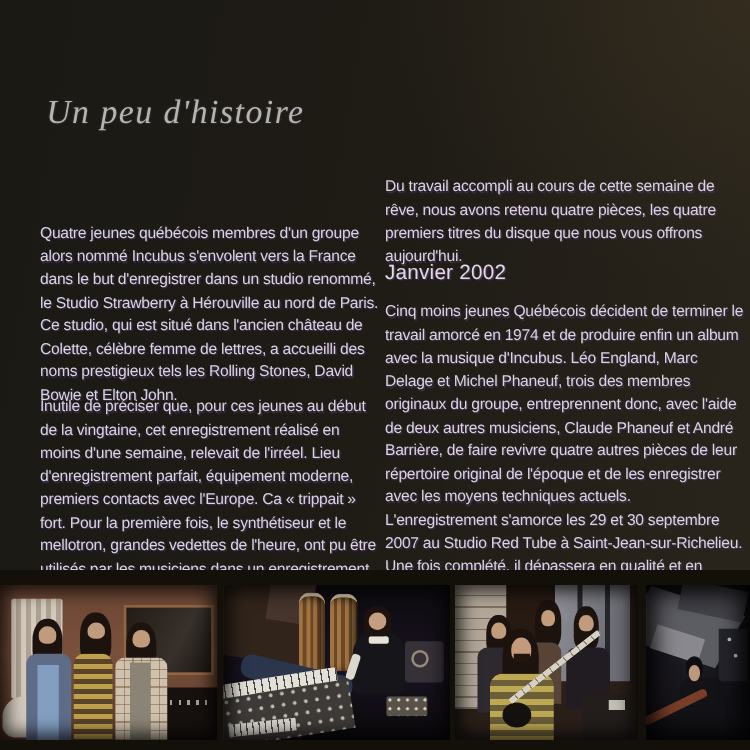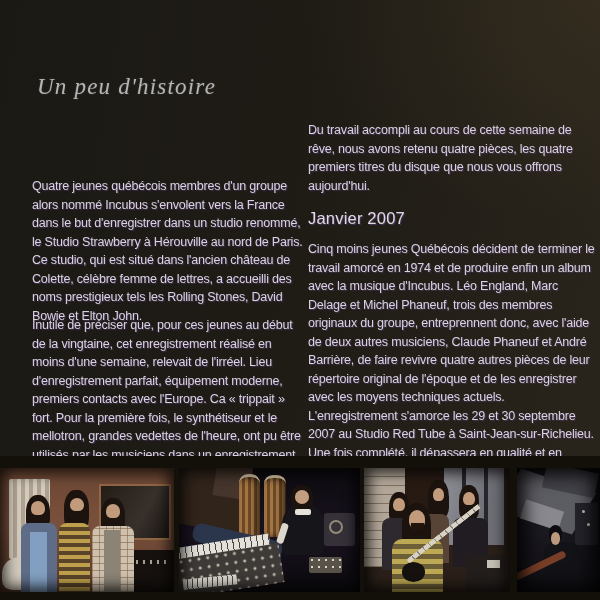--- a/index.html
+++ b/index.html
@@ -6,35 +6,35 @@
   .page{
     position:relative;width:600px;height:600px;overflow:hidden;
     background:
       radial-gradient(90% 70% at 100% 0%, rgba(72,60,38,.38), rgba(0,0,0,0) 55%),
       linear-gradient(100deg,#1b1914 0%,#1f1c16 50%,#2a251c 100%);
     font-family:"Liberation Sans", sans-serif;
   }
   .page-title{
     position:absolute;left:37px;top:74px;
     font-family:"Liberation Serif", serif;font-style:italic;
-    font-size:23px;color:#b6b4b2;letter-spacing:1.2px;
+    font-size:27px;color:#b6b4b2;letter-spacing:1.2px;
     text-shadow:0 0 2px rgba(120,120,140,.45);
   }
   .sec-heading{
     position:absolute;font-size:16.5px;color:#e0dae4;letter-spacing:.2px;
     text-shadow:1px 1px 1px rgba(120,80,170,.5);
   }
   .body-para{
     position:absolute;font-size:12.5px;line-height:18.5px;color:#d9d4df;
     letter-spacing:-.2px;text-shadow:1px 1px 1px rgba(115,75,165,.45);
   }
   #h1974{left:32px;top:148px;}
   #p1{left:32px;top:177px;width:272px;}
   #p2{left:32px;top:316px;width:274px;}
-  #p3{left:308px;top:121px;width:286px;}
+  #p3{left:308px;top:140px;width:286px;}
   #h2007{left:308px;top:209px;}
   #p4{left:308px;top:240px;width:288px;}
 
   .strip-bg{position:absolute;left:0;top:456px;width:600px;height:144px;background:#121008;}
   .photo{position:absolute;top:468px;height:124px;overflow:hidden;border-radius:1px;background:#0c0a08;}
   .ph-inner{position:absolute;inset:0;filter:blur(.5px) saturate(.88);}
   .vig{position:absolute;inset:0;box-shadow:inset 0 0 14px 5px rgba(0,0,0,.78);pointer-events:none;}
   .shape{position:absolute;}
   #photo1{left:0;width:174px;}
   #photo2{left:179px;width:181px;}
@@ -139,21 +139,21 @@
 <body>
 
 <div class="page">
 
   <div class="page-title">Un peu d'histoire</div>
 
   <div class="body-para" id="p1">Quatre jeunes québécois membres d'un groupe alors nommé Incubus s'envolent vers la France dans le but d'enregistrer dans un studio renommé, le Studio Strawberry à Hérouville au nord de Paris. Ce studio, qui est situé dans l'ancien château de Colette, célèbre femme de lettres, a accueilli des noms prestigieux tels les Rolling Stones, David Bowie et Elton John.</div>
   <div class="body-para" id="p2">Inutile de préciser que, pour ces jeunes au début de la vingtaine, cet enregistrement réalisé en moins d'une semaine, relevait de l'irréel. Lieu d'enregistrement parfait, équipement moderne, premiers contacts avec l'Europe. Ca « trippait » fort. Pour la première fois, le synthétiseur et le mellotron, grandes vedettes de l'heure, ont pu être utilisés par les musiciens dans un enregistrement de qualité.</div>
 
   <div class="body-para" id="p3">Du travail accompli au cours de cette semaine de rêve, nous avons retenu quatre pièces, les quatre premiers titres du disque que nous vous offrons aujourd'hui.</div>
-  <div class="sec-heading" id="h2007">Janvier 2007</div>
+  <div class="sec-heading" id="h2007">Janvier 2002</div>
   <div class="body-para" id="p4">Cinq moins jeunes Québécois décident de terminer le travail amorcé en 1974 et de produire enfin un album avec la musique d'Incubus. Léo England, Marc Delage et Michel Phaneuf, trois des membres originaux du groupe, entreprennent donc, avec l'aide de deux autres musiciens, Claude Phaneuf et André Barrière, de faire revivre quatre autres pièces de leur répertoire original de l'époque et de les enregistrer avec les moyens techniques actuels. L'enregistrement s'amorce les 29 et 30 septembre 2007 au Studio Red Tube à Saint-Jean-sur-Richelieu. Une fois complété, il dépassera en qualité et en raffinement toutes les attentes initiales.</div>
 
   <div class="strip-bg"></div>
 
   <div class="photo" id="photo1" aria-label="Three long-haired young musicians standing in a wood-panelled studio with a curtain and control-room window">
     <div class="ph-inner">
       <div class="shape p1-wall"></div>
       <div class="shape p1-curtain"></div>
       <div class="shape p1-window"></div>
       <div class="shape p1-drum"></div>

